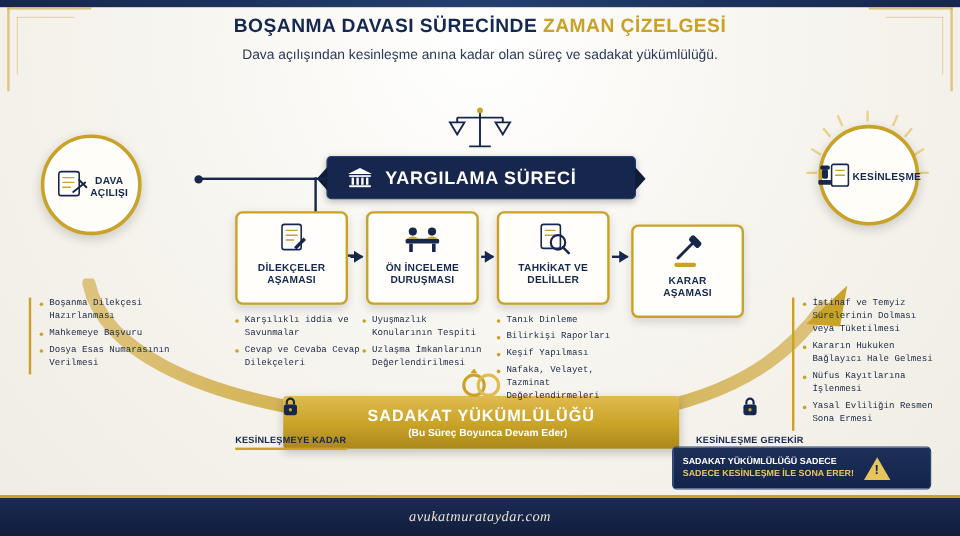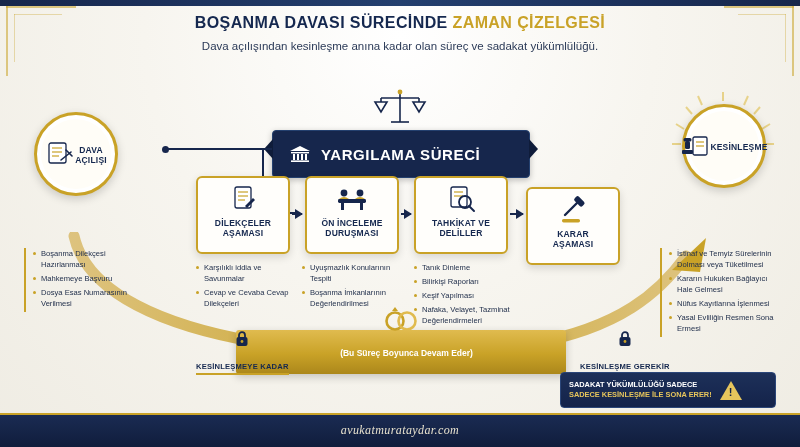--- a/index.html
+++ b/index.html
@@ -32,21 +32,21 @@
   .title-wrap { position: absolute; top: 14px; left: 0; width: 100%; text-align: center; }
   .title { font-size: 16px; font-weight: bold; letter-spacing: .4px; color: #15284f; }
   .title .gold { color: #c9a227; }
   .subtitle { margin-top: 8px; font-size: 11.5px; color: #2b3a57; }
 
   
   .scales { position: absolute; top: 88px; left: 50%; transform: translateX(-50%); }
 
   
   .ribbon {
-    position: absolute; top: 130px; left: 272px; width: 258px; height: 48px;
+    position: absolute; top: 130px; left: 272px; width: 258px; height: 36px;
     background: linear-gradient(180deg, #1b2d55 0%, #142banotexist 100%);
     background: linear-gradient(180deg, #203califnot 0%, #14234a 100%);
     background-color: #16264c;
     border-radius: 4px;
     box-shadow: 0 2px 6px rgba(0,0,0,.25);
     display: flex; align-items: center; gap: 10px; padding-left: 16px;
     border: 1px solid #24406f;
     text-align: center;
   }
   .ribbon .label {
@@ -102,21 +102,21 @@
   }
   #conn-0 { left: 292px; width: 10px; }
   #conn-1 { left: 401px; width: 10px; }
   #conn-2 { left: 510px; width: 13px; }
 
   
   .elbow { position: absolute; background: #16264c; }
 
   
   .bullets { position: absolute; font-size: 7.6px; color: #22304c; line-height: 1.45; }
-  .bullets li { list-style: none; position: relative; padding-left: 8px; margin-bottom: 3px; }
+  .bullets li { list-style: none; position: relative; padding-left: 8px; margin-bottom: 3px; font-family: Liberation Mono, monospace; }
   .bullets li::before {
     content: ""; position: absolute; left: 0; top: 4px;
     width: 3px; height: 3px; background: #c9a227; border-radius: 50%;
   }
   #list-start { left: 24px; top: 248px; width: 118px; }
   #list-0 { left: 196px; top: 262px; width: 104px; }
   #list-1 { left: 302px; top: 262px; width: 106px; }
   #list-2 { left: 414px; top: 262px; width: 112px; }
   #list-3 { left: 528px; top: 262px; width: 104px; }
   #list-end { left: 660px; top: 248px; width: 124px; }
@@ -371,20 +371,21 @@
   </svg>
 
   <div class="sadakat">
     <span class="rings">
       <svg width="44" height="26" viewBox="0 0 44 26">
         <circle cx="16" cy="15" r="8.5" fill="none" stroke="#c9a227" stroke-width="2.6"></circle>
         <circle cx="28" cy="15" r="8.5" fill="none" stroke="#e0bb4f" stroke-width="2.6"></circle>
         <path d="M13 5 L16 1 L19 5 Z" fill="#c9a227"></path>
       </svg>
     </span>
+    <div class="s1">SADAKAT YÜKÜMLÜLÜĞÜ</div>
     <div class="s2">(Bu Süreç Boyunca Devam Eder)</div>
   </div>
 
   <div class="lockbox" id="lock-left">
     <span>
       <svg width="16" height="18" viewBox="0 0 16 18">
         <rect x="2.5" y="7" width="11" height="9" rx="2" fill="#16264c"></rect>
         <path d="M5 7 V5.2 a3 3 0 0 1 6 0 V7" fill="none" stroke="#16264c" stroke-width="1.8"></path>
         <circle cx="8" cy="11.5" r="1.4" fill="#c9a227"></circle>
       </svg>
@@ -411,21 +412,21 @@
     <li>Dosya Esas Numarasının Verilmesi</li>
   </ul>
 
   <ul class="bullets" id="list-0">
     <li>Karşılıklı iddia ve Savunmalar</li>
     <li>Cevap ve Cevaba Cevap Dilekçeleri</li>
   </ul>
 
   <ul class="bullets" id="list-1">
     <li>Uyuşmazlık Konularının Tespiti</li>
-    <li>Boşanma İmkanlarının Değerlendirilmesi</li>
+    <li>Uzlaşma İmkanlarının Değerlendirilmesi</li>
   </ul>
 
   <ul class="bullets" id="list-2">
     <li>Tanık Dinleme</li>
     <li>Bilirkişi Raporları</li>
     <li>Keşif Yapılması</li>
     <li>Nafaka, Velayet, Tazminat Değerlendirmeleri</li>
   </ul>
 
 

